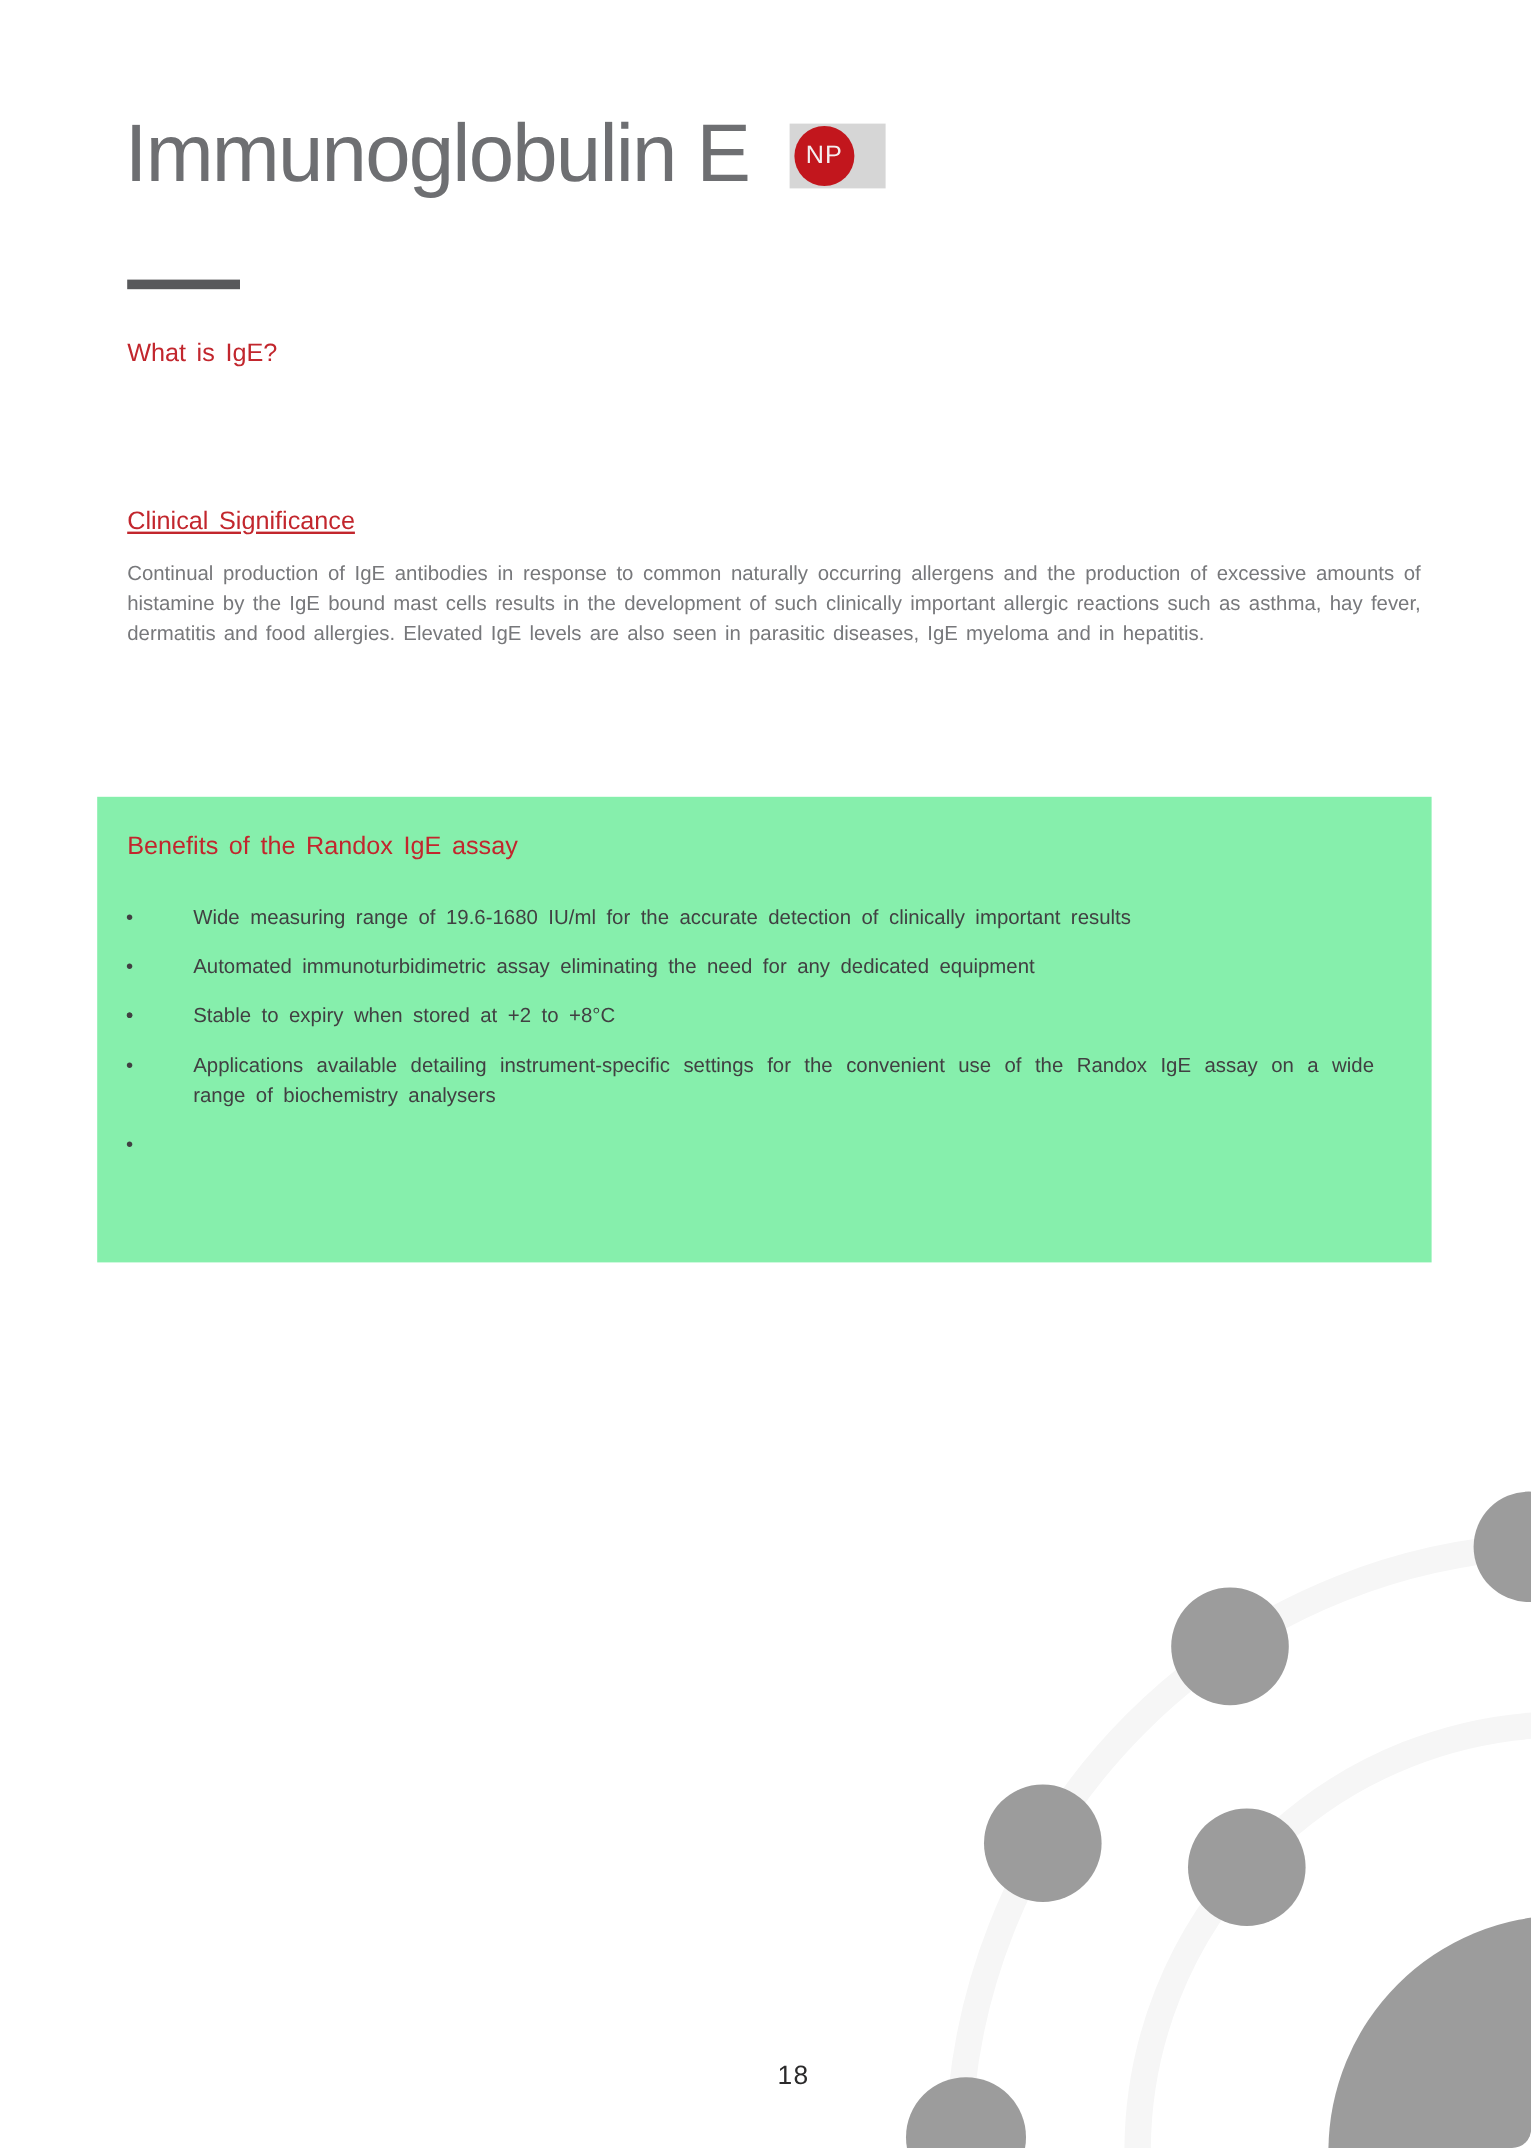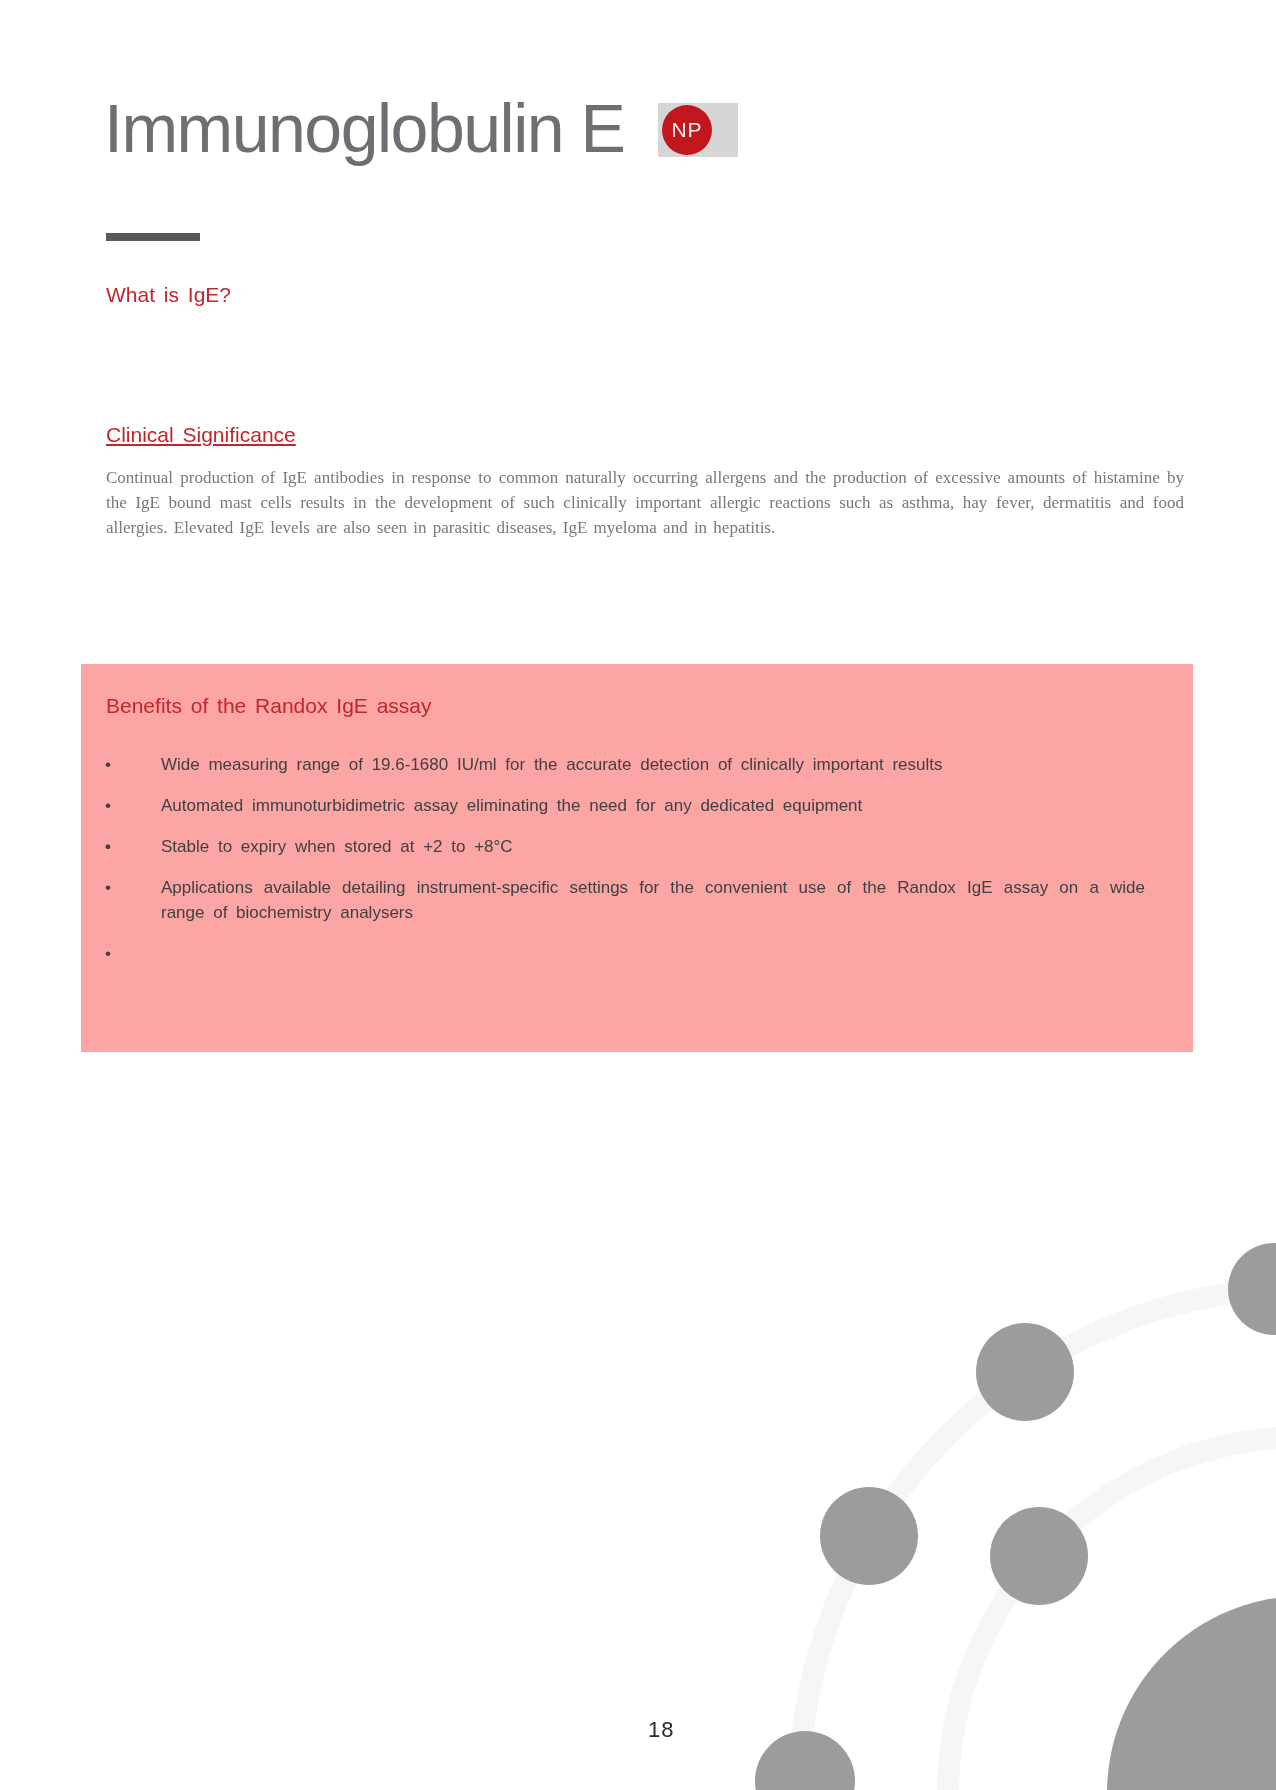--- a/index.html
+++ b/index.html
@@ -1,18 +1,19 @@
 <!DOCTYPE html>
 <html><head>
 <meta charset="utf-8">
 <style>
   html,body{margin:0;padding:0;background:#ffffff;}
   .page{
     position:relative;width:1276px;height:1790px;background:#ffffff;overflow:hidden;
     font-family:"Liberation Sans", sans-serif;
+    border-radius:16px;
   }
   .decor{position:absolute;left:0;top:0;width:1276px;height:1790px;z-index:0;}
   .content{position:absolute;left:0;top:0;width:1276px;height:1790px;z-index:1;}
 
   .page-title{
     position:absolute;left:104px;top:94px;margin:0;
     font-size:68px;font-weight:300;letter-spacing:-1.5px;line-height:1;
     color:#6e6f72;white-space:nowrap;
   }
   .np-badge{
@@ -29,24 +30,24 @@
   .red-heading{
     margin:0;font-size:21px;font-weight:400;color:#c2262d;word-spacing:3px;white-space:nowrap;
   }
   .h-what{position:absolute;left:106px;top:283px;}
   .h-clin{position:absolute;left:106px;top:423px;text-decoration:underline;}
   .body-para{
     position:absolute;left:106px;width:1078px;margin:0;
     font-size:17px;line-height:25px;color:#77787b;text-align:justify;word-spacing:2px;
   }
   .p-what{top:325px;}
-  .p-clin{top:465px;font-family:Liberation Serif, serif;}
+  .p-clin{top:465px;}
 
   .benefits-box{
-    position:absolute;left:81px;top:664px;width:1112px;height:388px;background:#fca5a5;
+    position:absolute;left:81px;top:664px;width:1112px;height:388px;background:#86efac;
   }
   .h-benefits{position:absolute;left:25px;top:30px;}
   .benefit-list{
     position:absolute;left:24px;top:88px;width:1040px;margin:0;padding:0;list-style:none;
   }
   .benefit-list li{
     position:relative;padding-left:56px;margin-bottom:16px;
     font-size:17px;line-height:25px;color:#414042;text-align:justify;word-spacing:4px;
   }
   .benefit-list li .dot{

